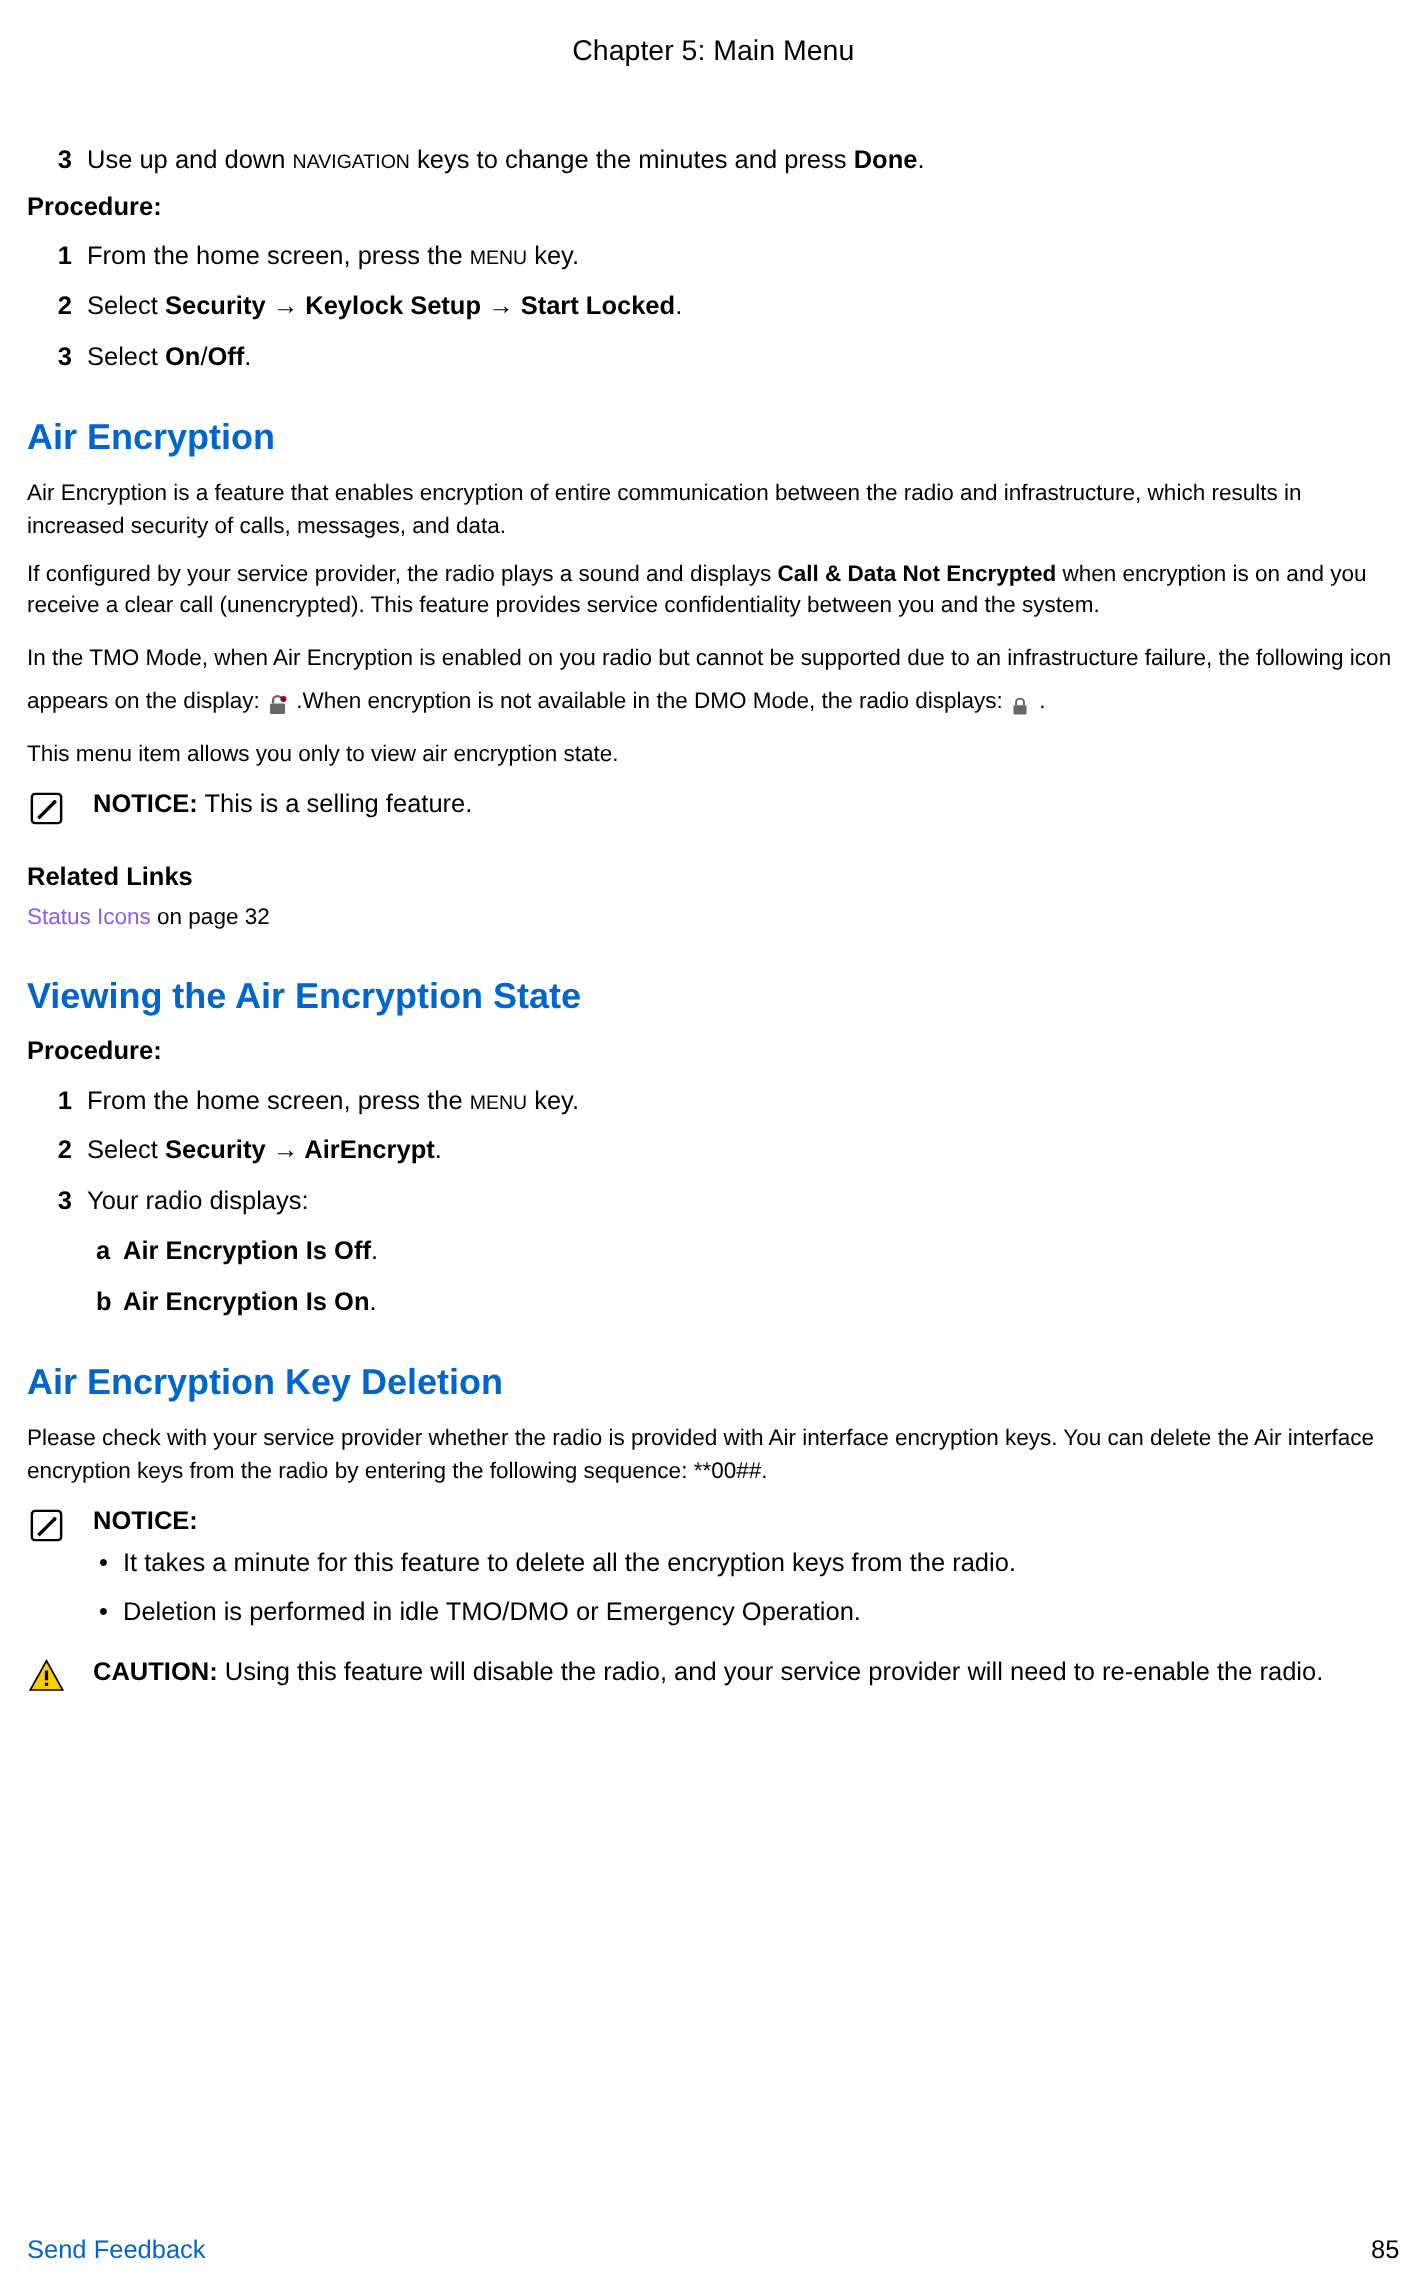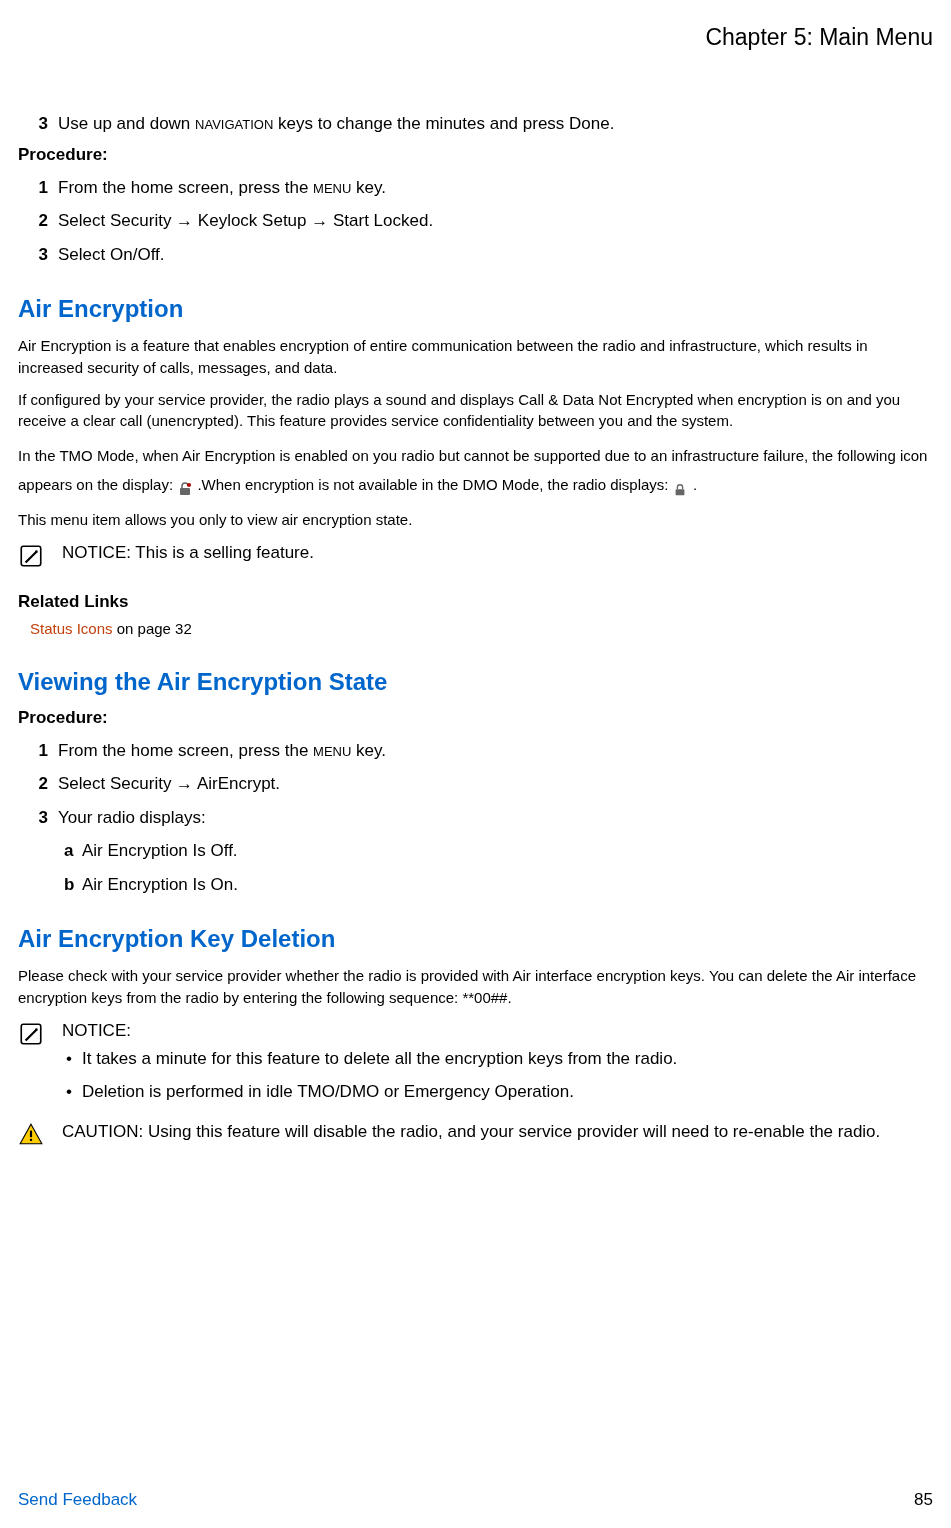--- a/index.html
+++ b/index.html
@@ -10,23 +10,23 @@
     body {
       font-family: Arial, Helvetica, sans-serif;
       width: 951px;
       min-height: 1528px;
       background: #fff;
       color: #000;
       position: relative;
       padding: 24px 18px 40px 18px;
     }
     .header {
-      text-align: right;
-      font-size: 23px;
-      margin-bottom: 60px;
+      text-align: center;
+      font-size: 19px;
+      margin-bottom: 48px;
     }
     .content {
       padding-left: 0;
     }
     .step-line {
       display: flex;
       margin-bottom: 8px;
       line-height: 1.5;
       font-size: 17px;
     }
@@ -71,21 +71,21 @@
     }
     .para {
       font-size: 15px;
       line-height: 1.45;
       margin-bottom: 10px;
     }
     .sc {
       font-size: 13px;
     }
     .bold {
-      font-weight: normal;
+      font-weight: bold;
       margin-top: 24px;
     }
     .icon-inline {
       display: inline-block;
       width: 16px;
       height: 16px;
       vertical-align: middle;
     }
     .notice-row {
       display: flex;
@@ -120,22 +120,21 @@
       position: absolute;
       left: 4px;
     }
     .related-label {
       font-weight: bold;
       font-size: 17px;
       margin-top: 18px;
       margin-bottom: 6px;
     }
     .link-text {
-      color: #c2410c;
-      margin-left: 12px;
+      color: #8b5cf6;
     }
     .footer {
       position: absolute;
       bottom: 18px;
       left: 18px;
       right: 18px;
       display: flex;
       justify-content: space-between;
       font-size: 17px;
       color: #0066cc;

